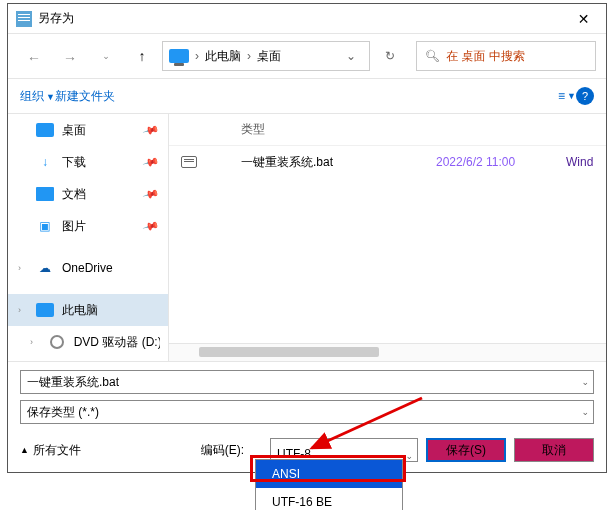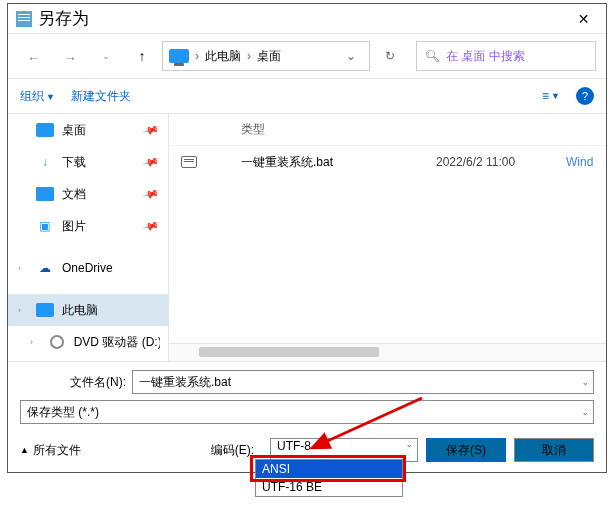--- a/index.html
+++ b/index.html
@@ -1,36 +1,36 @@
 <!DOCTYPE html>
 <html><head>
 <meta charset="utf-8">
 <style>
 *{box-sizing:border-box;margin:0;padding:0;font-family:"Microsoft YaHei","Segoe UI",sans-serif;font-size:12px}
 body{background:#fff;width:613px;height:510px;overflow:hidden}
 .dialog{width:600px;height:470px;border:1px solid #555;position:absolute;left:7px;top:3px;background:#fff;display:flex;flex-direction:column}
 .titlebar{height:30px;display:flex;align-items:center;padding:0 0 0 8px;border-bottom:1px solid #e5e5e5}
 .titlebar .icon{width:16px;height:16px;background:#5aa5d6;position:relative;margin-right:6px}
 .titlebar .icon::before{content:"";position:absolute;left:2px;right:2px;top:3px;height:1px;background:#fff;box-shadow:0 3px 0 #fff,0 6px 0 #fff}
-.titlebar .title{flex:1;font-size:17px;color:#000}
+.titlebar .title{flex:1;font-size:12px;color:#000}
 .titlebar .close{width:45px;height:30px;display:flex;align-items:center;justify-content:center;font-size:14px;color:#000}
 .navrow{height:44px;display:flex;align-items:center;padding:0 10px;gap:4px}
 .navbtn{width:32px;height:28px;display:flex;align-items:center;justify-content:center;color:#888;font-size:14px}
 .navbtn.enabled{color:#000}
 .pathbox{flex:1;height:30px;border:1px solid #ccc;display:flex;align-items:center;padding:0 6px;gap:6px}
 .monitor-icon{width:20px;height:14px;background:#2196f3;border-radius:2px;position:relative}
 .monitor-icon::after{content:"";position:absolute;left:5px;right:5px;bottom:-3px;height:3px;background:#666;border-radius:1px}
 .pathbox .sep{color:#666}
 .pathbox .seg{color:#000}
 .path-dd{width:24px;color:#666;text-align:center}
 .refresh{width:28px;height:28px;display:flex;align-items:center;justify-content:center;color:#666;margin-left:2px}
 .searchbox{width:180px;height:30px;border:1px solid #ccc;display:flex;align-items:center;padding:0 8px;gap:6px;margin-left:8px}
 .searchbox .mag{color:#666}
-.searchbox .ph{color:#8b5cf6}
-.toolbar{height:36px;border-top:1px solid #e5e5e5;border-bottom:1px solid #e5e5e5;display:flex;align-items:center;padding:0 12px;gap:16px}
+.searchbox .ph{color:#c2410c}
+.toolbar{height:36px;border-top:1px solid #e5e5e5;border-bottom:1px solid #e5e5e5;display:flex;align-items:center;padding:0 12px;}
 .toolbar .link{color:#0066cc}
 .toolbar .caret{color:#0066cc;font-size:9px;margin-left:2px}
 .toolbar .spacer{flex:1}
 .toolbar .viewbtn{color:#0066cc;display:flex;align-items:center;gap:2px}
 .toolbar .help{width:18px;height:18px;border-radius:50%;background:#0066cc;color:#fff;display:flex;align-items:center;justify-content:center;font-size:11px}
 .body{flex:1;display:flex;min-height:0}
 .sidebar{width:160px;overflow:hidden}
 .sb-item{height:32px;display:flex;align-items:center;padding:0 8px 0 28px;position:relative;color:#000}
 .sb-item .chev{position:absolute;left:10px;color:#888;font-size:9px}
 .sb-item .icn{width:18px;height:14px;margin-right:8px;display:flex;align-items:center;justify-content:center}
@@ -47,40 +47,40 @@
 .fhead{height:32px;display:flex;align-items:center;padding-left:12px;color:#555;border-bottom:1px solid #f0f0f0}
 .fhead .c1{width:60px}
 .fhead .c2{flex:1}
 .fhead .c3{width:130px}
 .fhead .c4{width:40px}
 .frow{height:32px;display:flex;align-items:center;padding-left:12px;color:#000}
 .frow .c1{width:60px;display:flex;justify-content:flex-start}
 .frow .ficon{width:16px;height:12px;border:1px solid #666;border-radius:2px;position:relative}
 .frow .ficon::before{content:"";position:absolute;left:2px;right:2px;top:2px;height:1px;background:#666;box-shadow:0 2px 0 #666}
 .frow .c2{flex:1}
-.frow .c3{width:130px;color:#404040}
-.frow .c4{width:40px;color:#3b82f6}
+.frow .c3{width:130px;color:#8b5cf6}
+.frow .c4{width:40px;color:#4c1d95}
 .hscroll{height:18px;border-top:1px solid #e5e5e5;position:relative;background:#fafafa}
 .hscroll .thumb{position:absolute;left:30px;top:3px;width:180px;height:10px;background:#ccc;border-radius:2px}
 .bottom{border-top:1px solid #e5e5e5;padding:8px 12px 10px}
 .brow{display:flex;align-items:center;margin-bottom:6px;gap:6px}
 .brow .lbl{width:106px;text-align:right;color:#000}
 .brow .field{flex:1;height:24px;border:1px solid #888;padding:0 6px;display:flex;align-items:center;position:relative}
 .brow .field .dd{position:absolute;right:4px;color:#666;font-size:9px}
 .actions{display:flex;align-items:center;margin-top:14px;gap:8px}
 .actions .hide{display:flex;align-items:center;gap:4px;color:#000}
 .actions .hide .tri{font-size:9px}
 .actions .spacer{flex:1}
-.actions .enclbl{color:#000;margin-right:8px}
-.encfield{width:148px;height:24px;border:1px solid #888;display:flex;align-items:flex-start;padding:0 25px 0 6px;position:relative}
+.actions .enclbl{color:#000;margin-right:18px}
+.encfield{width:148px;height:24px;border:1px solid #888;display:flex;align-items:flex-end;padding:0 25px 0 6px;position:relative}
 .encfield .dd{position:absolute;right:4px;color:#666;font-size:9px}
-.btn{width:80px;height:24px;border:1px solid #888;background:#0369a1;display:flex;align-items:center;justify-content:center}
+.btn{width:80px;height:24px;border:1px solid #888;background:#be185d;display:flex;align-items:center;justify-content:center}
 .btn.primary{border:2px solid #0066cc}
 .dropdown{position:absolute;left:255px;top:459px;width:148px;border:1px solid #888;background:#fff;z-index:20}
-.dropdown .opt{height:18px;display:flex;align-items:center;padding:0 6px;color:#000}
+.dropdown .opt{height:28px;display:flex;align-items:center;padding:0 16px;color:#000}
 .dropdown .opt.sel{background:#0a57d6;color:#fff}
 .redbox{position:absolute;left:250px;top:455px;width:156px;height:27px;border:3px solid #e00000;pointer-events:none;z-index:21}
 .arrow{position:absolute;left:302px;top:393px;width:130px;height:60px;pointer-events:none;z-index:19}
 </style>
 </head>
 <body>
 
 <div class="dialog">
 
   <div class="titlebar">
@@ -176,21 +176,20 @@
       </div>
       <div style="flex:1"></div>
       <div class="hscroll">
         <div class="thumb"></div>
       </div>
     </div>
   </div>
 
   <div class="bottom">
     <div class="brow">
-      <span class="lbl">文件名(N):</span>
       <div class="field">
         <span>一键重装系统.bat</span>
         <span class="dd">⌄</span>
       </div>
     </div>
     <div class="brow">
       <div class="field">
         <span>保存类型 (*.*)</span>
         <span class="dd">⌄</span>
       </div>

